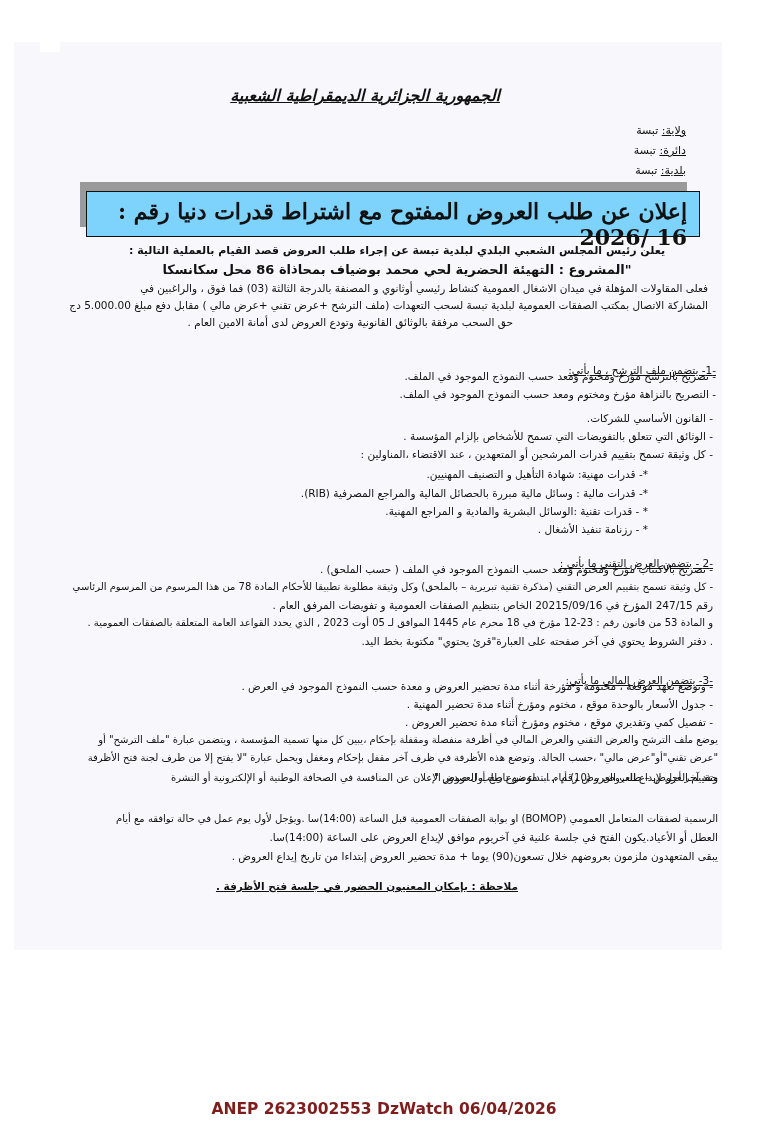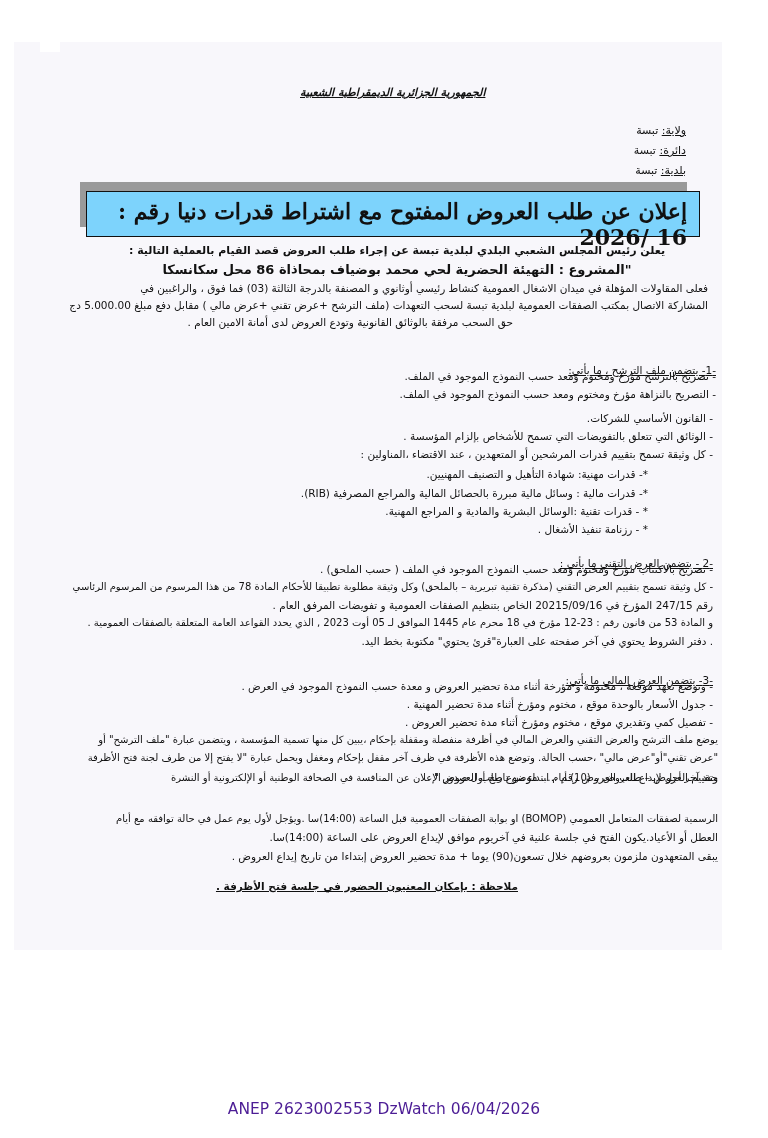--- a/index.html
+++ b/index.html
@@ -13,21 +13,21 @@
       position: absolute; left: 14px; top: 42px; width: 708px; height: 908px;
       background: #f8f7fb;
     }
     .scan-cut {
       position: absolute; left: 40px; top: 42px; width: 20px; height: 10px; background:#fff;
     }
     .rtl { direction: rtl; unicode-bidi: plaintext; }
     .abs { position: absolute; white-space: nowrap; }
     .republic {
       left: 300px; top: 86px; width: 200px; text-align: left;
-      font-size: 11px; font-weight: bold; font-style: italic; text-decoration: underline;
+      font-size: 16px; font-weight: bold; font-style: italic; text-decoration: underline;
     }
     .admin { right: 82px; font-size: 11px; text-align: right; }
     .admin u { text-decoration: underline; }
     .title-shadow {
       position: absolute; left: 80px; top: 182px; width: 607px; height: 45px;
       background: #9a9a9a;
     }
     .title-box {
       position: absolute; left: 86px; top: 191px; width: 612px; height: 44px;
       background: #7dd3fc; border: 1.5px solid #111; text-decoration: underline;
@@ -36,21 +36,21 @@
       position: absolute; right: 12px; top: 6px; font-size: 22px; font-weight: bold;
       font-family: "DejaVu Serif", serif; direction: rtl;
     }
     .t-line { font-size: 10.5px; right: 70px; text-align: right; direction: rtl; }
     .t-center { left: 72px; width: 650px; text-align: center; }
     .bold { font-weight: bold; }
     .h-sec { text-decoration: underline; margin-top: 12px; }
     .big { font-size: 13px; font-weight: bold; }
     .footer {
       position: absolute; left: 0; width: 768px; top: 1100px; text-align: center;
-      font-family: "DejaVu Sans", sans-serif; font-weight: normal; font-size: 15.5px; color: #4c1d95;
+      font-family: "DejaVu Sans", sans-serif; font-weight: bold; font-size: 15.5px; color: #7f1d1d;
     }
   </style>
 </head>
 <body>
 
 <div class="scan"></div>
 <div class="scan-cut"></div>
 
 <div class="abs republic rtl">الجمهورية الجزائرية الديمقراطية الشعبية</div>
 

